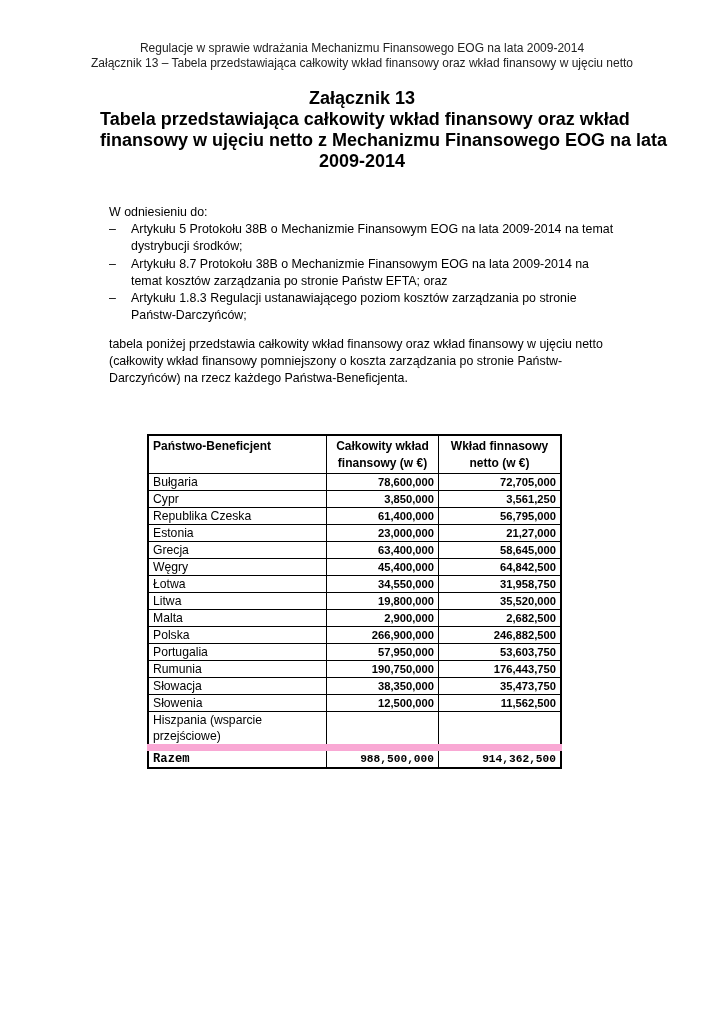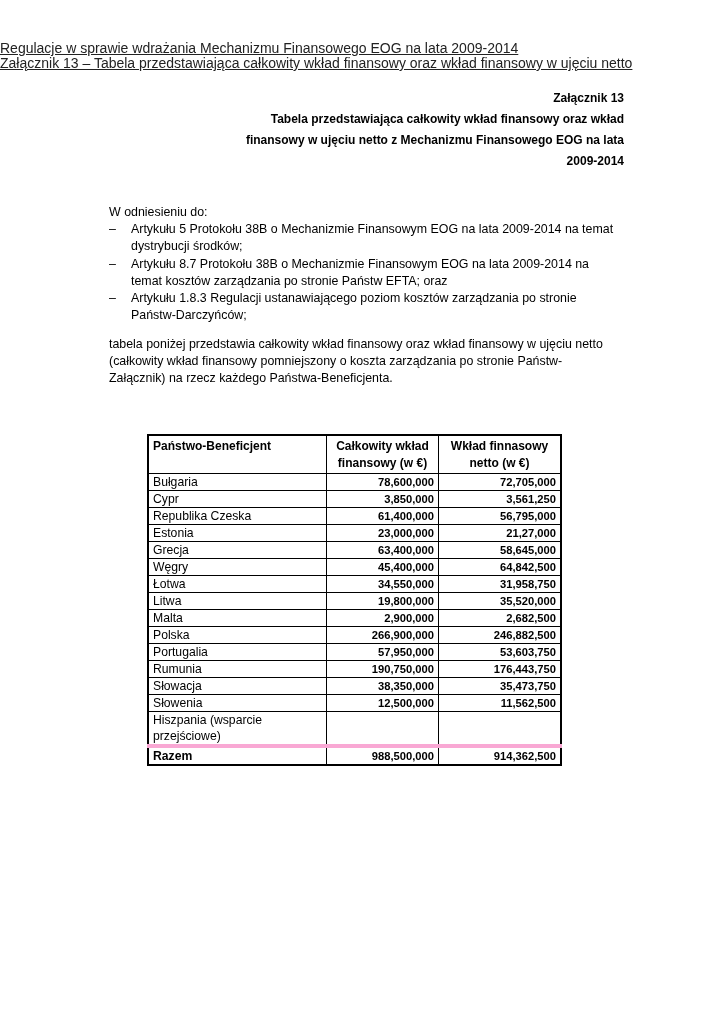--- a/index.html
+++ b/index.html
@@ -1,23 +1,23 @@
 <!DOCTYPE html>
 <html><head>
 <meta charset="utf-8">
 <style>
   html, body { margin: 0; padding: 0; background: #ffffff; }
   body { width: 724px; height: 1024px; position: relative; overflow: hidden; color: #000; }
   .header {
-    position: absolute; top: 41px; left: 0; width: 724px; text-align: left;
-    font-family: "Liberation Sans", sans-serif; font-size: 14px; line-height: 15px; color: #222; text-decoration: underline;
+    position: absolute; top: 41px; left: 0; width: 724px; text-align: center;
+    font-family: "Liberation Sans", sans-serif; font-size: 12px; line-height: 15px; color: #222;
   }
   .title {
-    position: absolute; top: 88px; left: 100px; width: 524px; text-align: right;
-    font-family: "Liberation Sans", sans-serif; font-weight: bold; font-size: 12px; line-height: 21px;
+    position: absolute; top: 88px; left: 100px; width: 524px; text-align: center;
+    font-family: "Liberation Sans", sans-serif; font-weight: bold; font-size: 18px; line-height: 21px;
   }
   .title div { white-space: nowrap; }
   .intro {
     position: absolute; top: 204px; left: 109px; width: 510px;
     font-family: "Liberation Sans", sans-serif; font-size: 12.4px; line-height: 17.2px;
   }
   .bullets { margin: 0; padding: 0; list-style: none; }
   .bullets li { position: relative; padding-left: 22px; }
   .bullets li .dash { position: absolute; left: 0; top: 0; }
   .para {
@@ -35,21 +35,21 @@
   table.data th {
     font-family: "Liberation Sans", sans-serif; font-weight: bold; font-size: 12px; line-height: 16.5px;
     padding-top: 2px; padding-bottom: 2px;
   }
   th.c1 { width: 169px; text-align: left; }
   th.c2, th.c3 { text-align: center; }
   th.c2 { width: 103px; margin-top: 14px; }
   th.c3 { width: 113px; margin-top: 30px; }
   td.name { font-family: "Liberation Sans", sans-serif; font-size: 12.2px; line-height: 16px; }
   td.num { font-family: "Liberation Sans", sans-serif; font-weight: bold; font-size: 11.2px; text-align: right; line-height: 16px; vertical-align: bottom; }
-  tr.total td { border-top: 4px solid #f9a8d4; }
+  tr.total td { border-top: 7px solid #f9a8d4; font-family: Liberation Mono, monospace; }
   tr.total td.name { font-weight: bold; }
 </style>
 </head>
 <body>
 
 <div class="header">
   <div>Regulacje w sprawie wdrażania Mechanizmu Finansowego EOG na lata 2009-2014</div>
   <div>Załącznik 13 – Tabela przedstawiająca całkowity wkład finansowy oraz wkład finansowy w ujęciu netto</div>
 </div>
 
@@ -77,21 +77,21 @@
       <span class="dash">–</span>
       <div>Artykułu 1.8.3 Regulacji ustanawiającego poziom kosztów zarządzania po stronie</div>
       <div>Państw-Darczyńców;</div>
     </li>
   </ul>
 </div>
 
 <div class="para">
   <div>tabela poniżej przedstawia całkowity wkład finansowy oraz wkład finansowy w ujęciu netto</div>
   <div>(całkowity wkład finansowy pomniejszony o koszta zarządzania po stronie Państw-</div>
-  <div>Załącznik) na rzecz każdego Państwa-Beneficjenta.</div>
+  <div>Darczyńców) na rzecz każdego Państwa-Beneficjenta.</div>
 </div>
 
 <table class="data">
   <thead>
     <tr>
       <th class="c1"><span>Państwo-Beneficjent</span></th>
       <th class="c2">
         <div>Całkowity wkład</div>
         <div>finansowy (w €)</div>
       </th>

